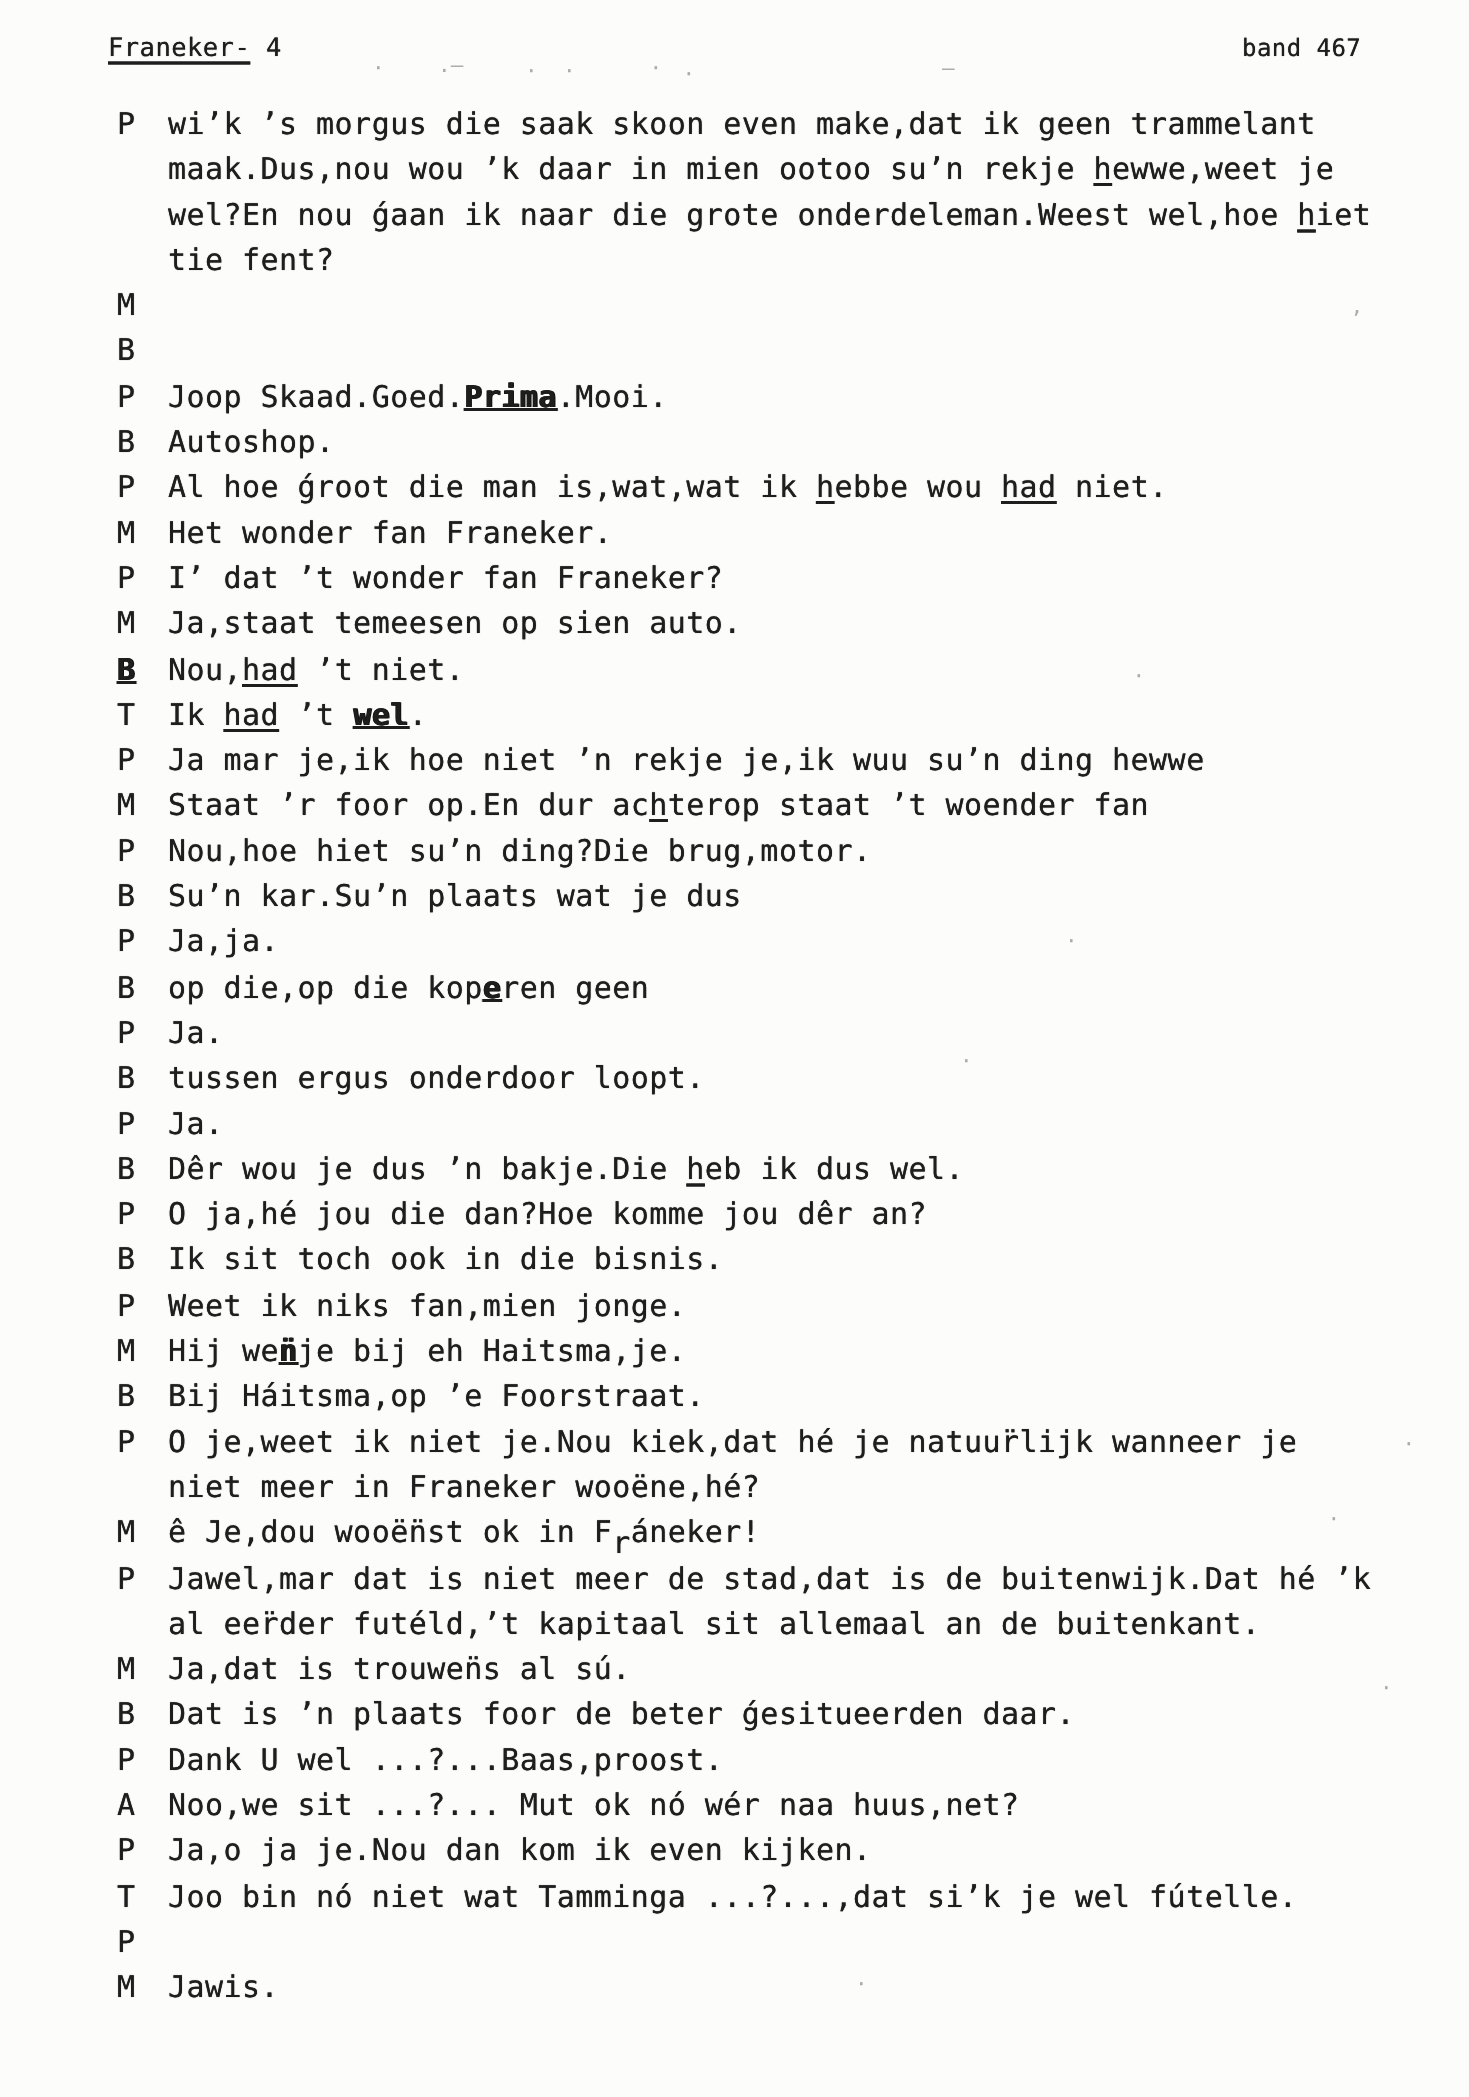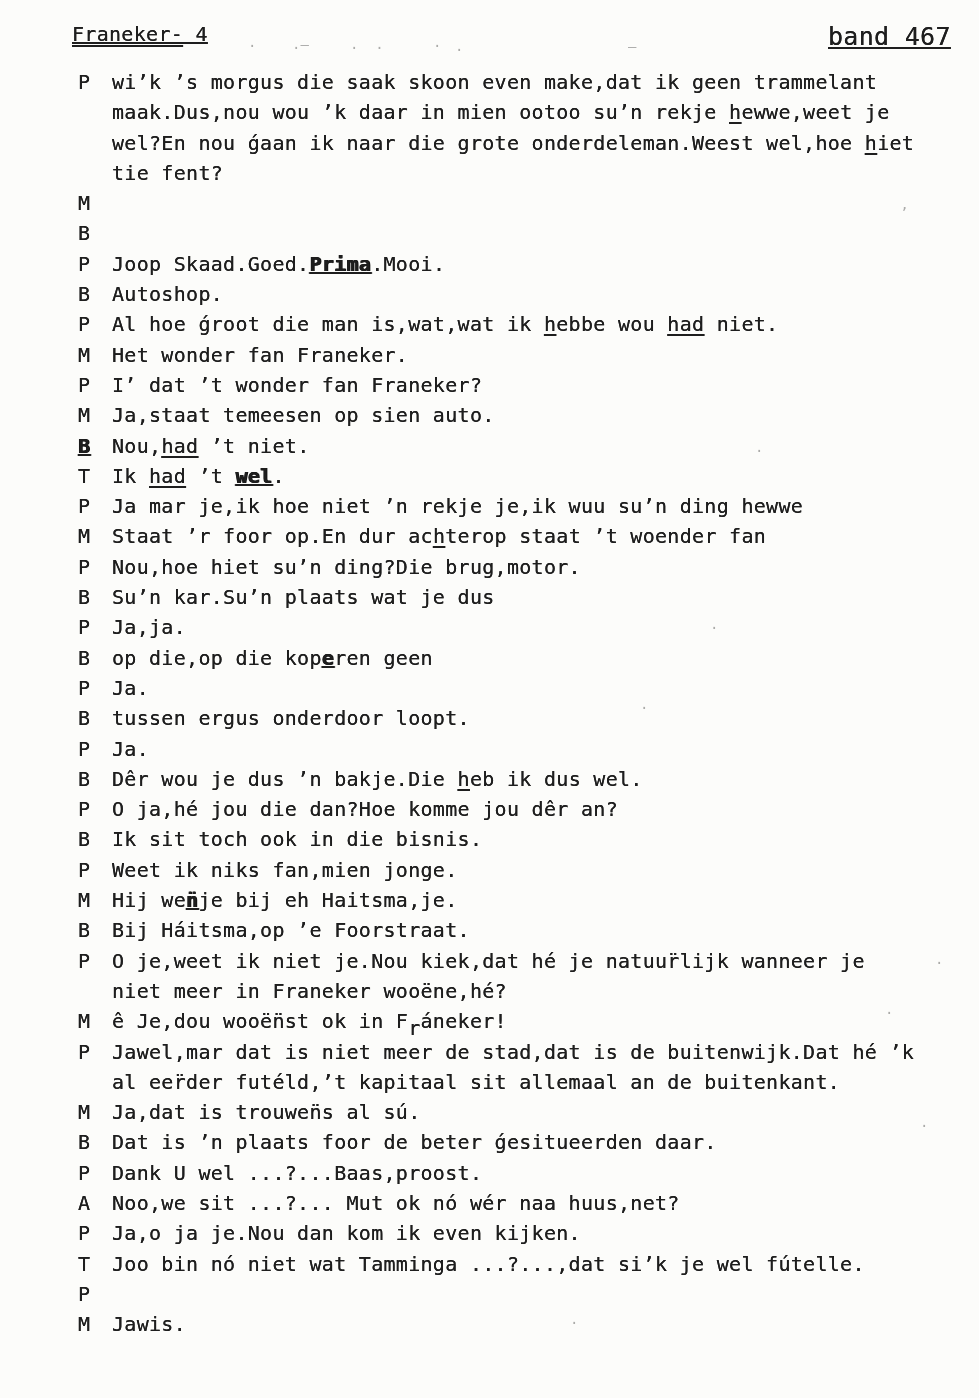--- a/index.html
+++ b/index.html
@@ -4,27 +4,27 @@
 <style>
   html,body{margin:0;padding:0;}
   body{
     width:979px;height:1398px;position:relative;overflow:hidden;
     background:#fcfcfa;
     font-family:"DejaVu Sans Mono","Liberation Mono",monospace;
     color:#1e1e1e;
   }
   .page{position:absolute;inset:0;}
   .hdr-left{
-    position:absolute;top:22px;left:72px;font-size:20px;letter-spacing:.3px;
-    white-space:pre;text-shadow:0 0 .5px #222;text-decoration:underline;
+    position:absolute;top:22px;left:72px;font-size:17px;letter-spacing:.3px;
+    white-space:pre;text-shadow:0 0 .5px #222;
   }
   .hdr-left .u2{text-decoration:underline;text-decoration-thickness:2px;text-underline-offset:4px;}
   .hdr-right{
-    position:absolute;top:22px;left:828px;font-size:25px;letter-spacing:.3px;
-    white-space:pre;text-shadow:0 0 .5px #222;text-decoration:underline;
+    position:absolute;top:22px;left:828px;font-size:16px;letter-spacing:.3px;
+    white-space:pre;text-shadow:0 0 .5px #222;
   }
   .transcript{position:absolute;top:70px;left:0;right:0;}
   .line{
     display:flex;align-items:baseline;height:30.3px;
     padding-left:78px;font-size:20px;letter-spacing:.3px;
     white-space:pre;text-shadow:0 0 .5px #222;
   }
   .sp{width:34px;flex:0 0 34px;}
   .tx{flex:1;}
   .u{text-decoration:underline;text-decoration-thickness:2px;text-underline-offset:3px;}

